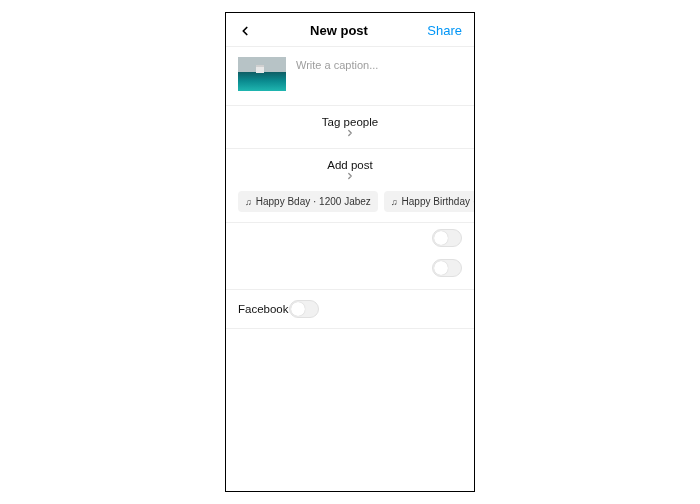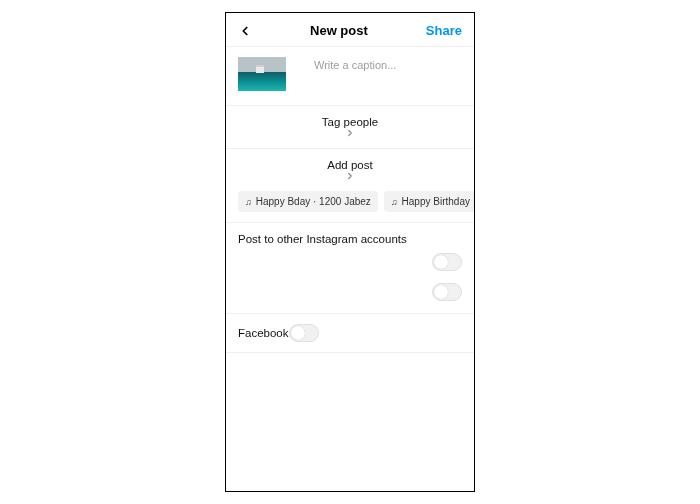--- a/index.html
+++ b/index.html
@@ -31,21 +31,21 @@
     .back-icon svg { width: 14px; height: 14px; display:block; }
     .title {
       font-weight: 600;
       font-size: 13px;
       color: #000;
       flex: 1;
       text-align: center;
     }
     .share-btn {
       font-size: 13px;
-      font-weight: 700;
+      font-weight: 400;
       color: #0095f6;
       cursor: pointer;
       min-width: 36px;
       text-align: right;
     }
     .caption-row {
       display: flex;
       align-items: flex-start;
       padding: 10px 12px 14px;
       gap: 10px;
@@ -66,21 +66,20 @@
       left:18px; top:10px;
       width:8px; height:6px;
       background:#e9e9e9;
       box-shadow: 0 -2px 0 0 #d0d0d0;
     }
     .caption-input {
       font-size: 11px;
       color: #9e9e9e;
       padding-top: 2px;
       flex: 1;
-      margin-left: 18px;
     }
     .row {
       display: flex;
       align-items: center;
       justify-content: space-between;
       padding: 10px 12px;
       border-bottom: 1px solid #eee;
       font-size: 11.5px;
       color: #111;
       flex-direction: column;
@@ -193,21 +192,20 @@
     <div class="chip">
       <span class="note">♫</span>
       <span>Happy Bday · 1200 Jabez</span>
     </div>
     <div class="chip">
       <span class="note">♫</span>
       <span>Happy Birthday · Jo</span>
     </div>
   </div>
 
-  <div class="section-label">Post to other Instagram accounts</div>
 
   <div class="toggle-row">
     <div class="toggle"></div>
   </div>
   <div class="toggle-row">
     <div class="toggle"></div>
   </div>
   <div class="section-divider"></div>
 
   <div class="fb-row">

